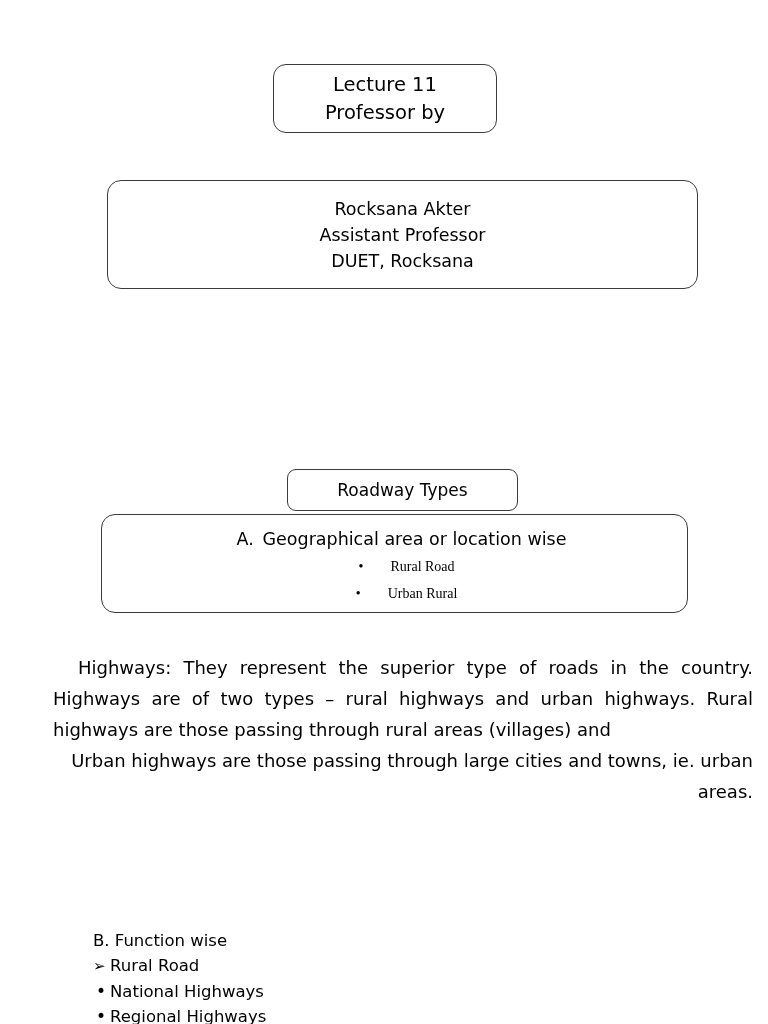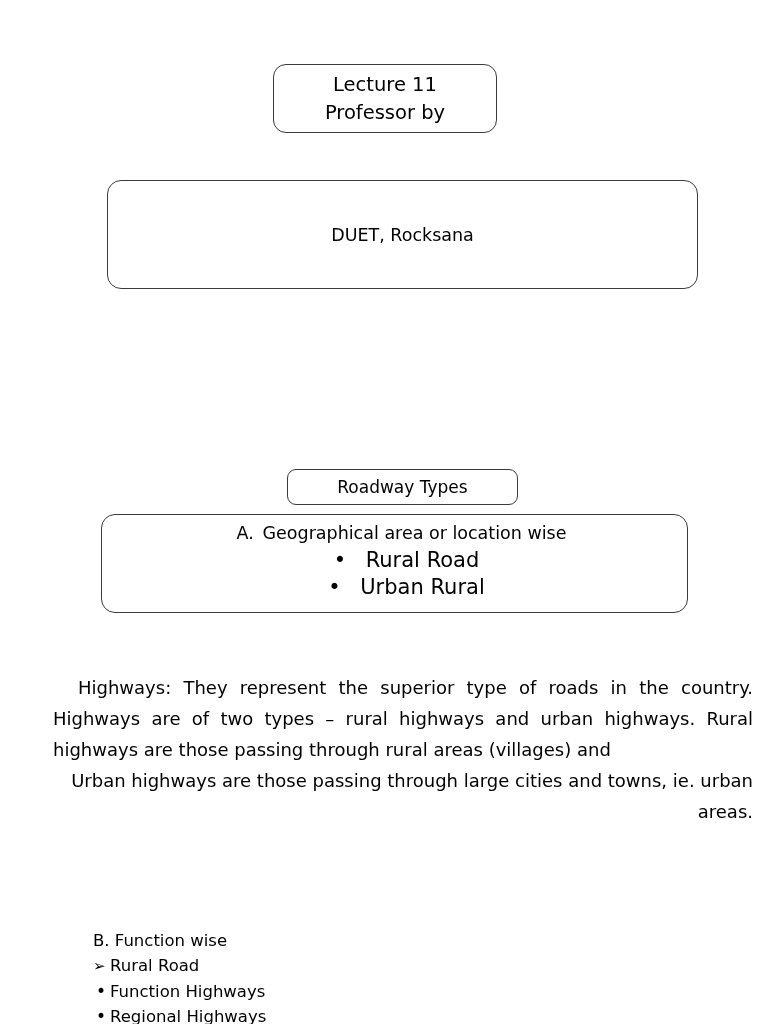--- a/index.html
+++ b/index.html
@@ -67,58 +67,59 @@
   #author-box .line {
     font-size: 17.5px;
     line-height: 26px;
   }
 
   
   #roadway-types-box {
     left: 287px;
     top: 469px;
     width: 231px;
-    height: 36px;
+    height: 42px;
     border-radius: 9px;
   }
   #roadway-types-box .line {
     font-size: 17px;
     line-height: 22px;
   }
 
   
   #category-a-box {
     left: 101px;
     top: 514px;
     width: 587px;
     height: 99px;
     border-radius: 14px;
     justify-content: flex-start;
-    padding-top: 5px;
+    padding-top: 11px;
   }
   #cat-a-heading {
     font-size: 17.5px;
     line-height: 27px;
     width: 100%;
     text-align: center;
     padding-left: 14px;
     box-sizing: border-box;
   }
   #cat-a-heading .letter {
     display: inline-block;
     width: 26px;
     text-align: left;
   }
   .cat-a-bullet {
-    font-size: 21px;
+    font-size: 14px;
     line-height: 27px;
     width: 100%;
     text-align: center;
     box-sizing: border-box;
     padding-left: 24px;
+    font-family: Liberation Serif, serif;
   }
   .cat-a-bullet .dot {
     display: inline-block;
     width: 32px;
     text-align: left;
   }
 
   
   #highway-paragraph {
     position: absolute;
@@ -127,21 +128,20 @@
     width: 700px;
     font-size: 18px;
     line-height: 31px;
     text-align: justify;
     text-justify: inter-word;
   }
   #highway-paragraph .indent-run {
     text-indent: 25px;
     display: block;
     text-align: justify;
-    margin-top: 20px;
   }
   #highway-paragraph .plain-run {
     display: block;
     text-align: right;
   }
 
   
   #function-wise-section {
     position: absolute;
     left: 93px;
@@ -179,20 +179,22 @@
 <body>
 
 <div class="page">
 
   <div class="rbox" id="title-box">
     <div class="line">Lecture 11</div>
     <div class="line">Professor by</div>
   </div>
 
   <div class="rbox" id="author-box">
+    <div class="line">Rocksana Akter</div>
+    <div class="line">Assistant Professor</div>
     <div class="line">DUET, Rocksana</div>
   </div>
 
   <div class="rbox" id="roadway-types-box">
     <div class="line">Roadway Types</div>
   </div>
 
   <div class="rbox" id="category-a-box">
     <div id="cat-a-heading">
       <span class="letter">A.</span><span>Geographical area or location wise</span>
@@ -213,21 +215,21 @@
   <div id="function-wise-section">
     <div id="function-wise-heading">B. Function wise</div>
 
     <div class="fw-item">
       <span class="marker arrow">➢</span>
       <span class="fw-label">Rural Road</span>
     </div>
 
     <div class="fw-item">
       <span class="marker dot">•</span>
-      <span class="fw-label">Function Highways</span>
+      <span class="fw-label">National Highways</span>
     </div>
 
     <div class="fw-item">
       <span class="marker dot">•</span>
       <span class="fw-label">Regional Highways</span>
     </div>
   </div>
 
 </div>
 

